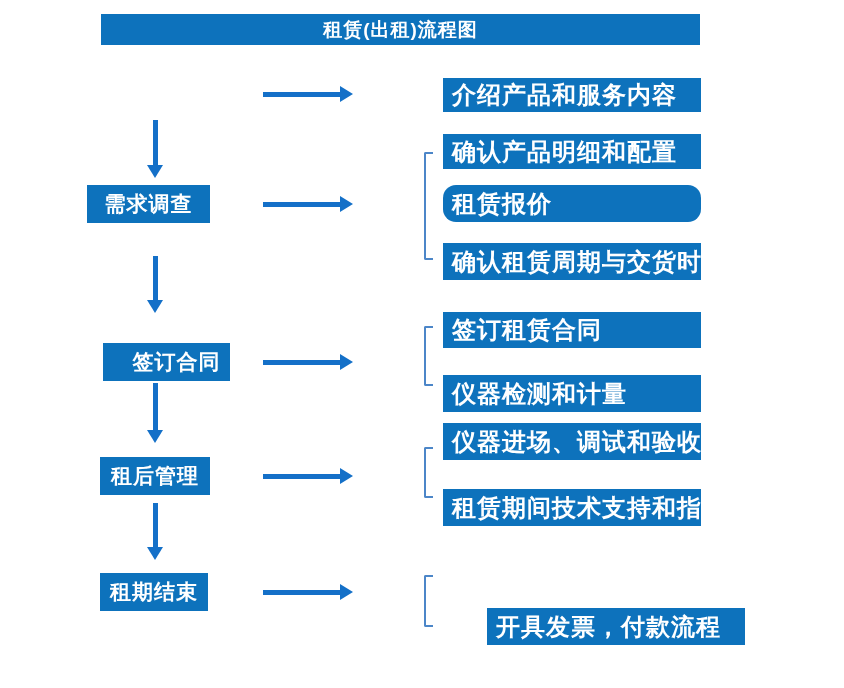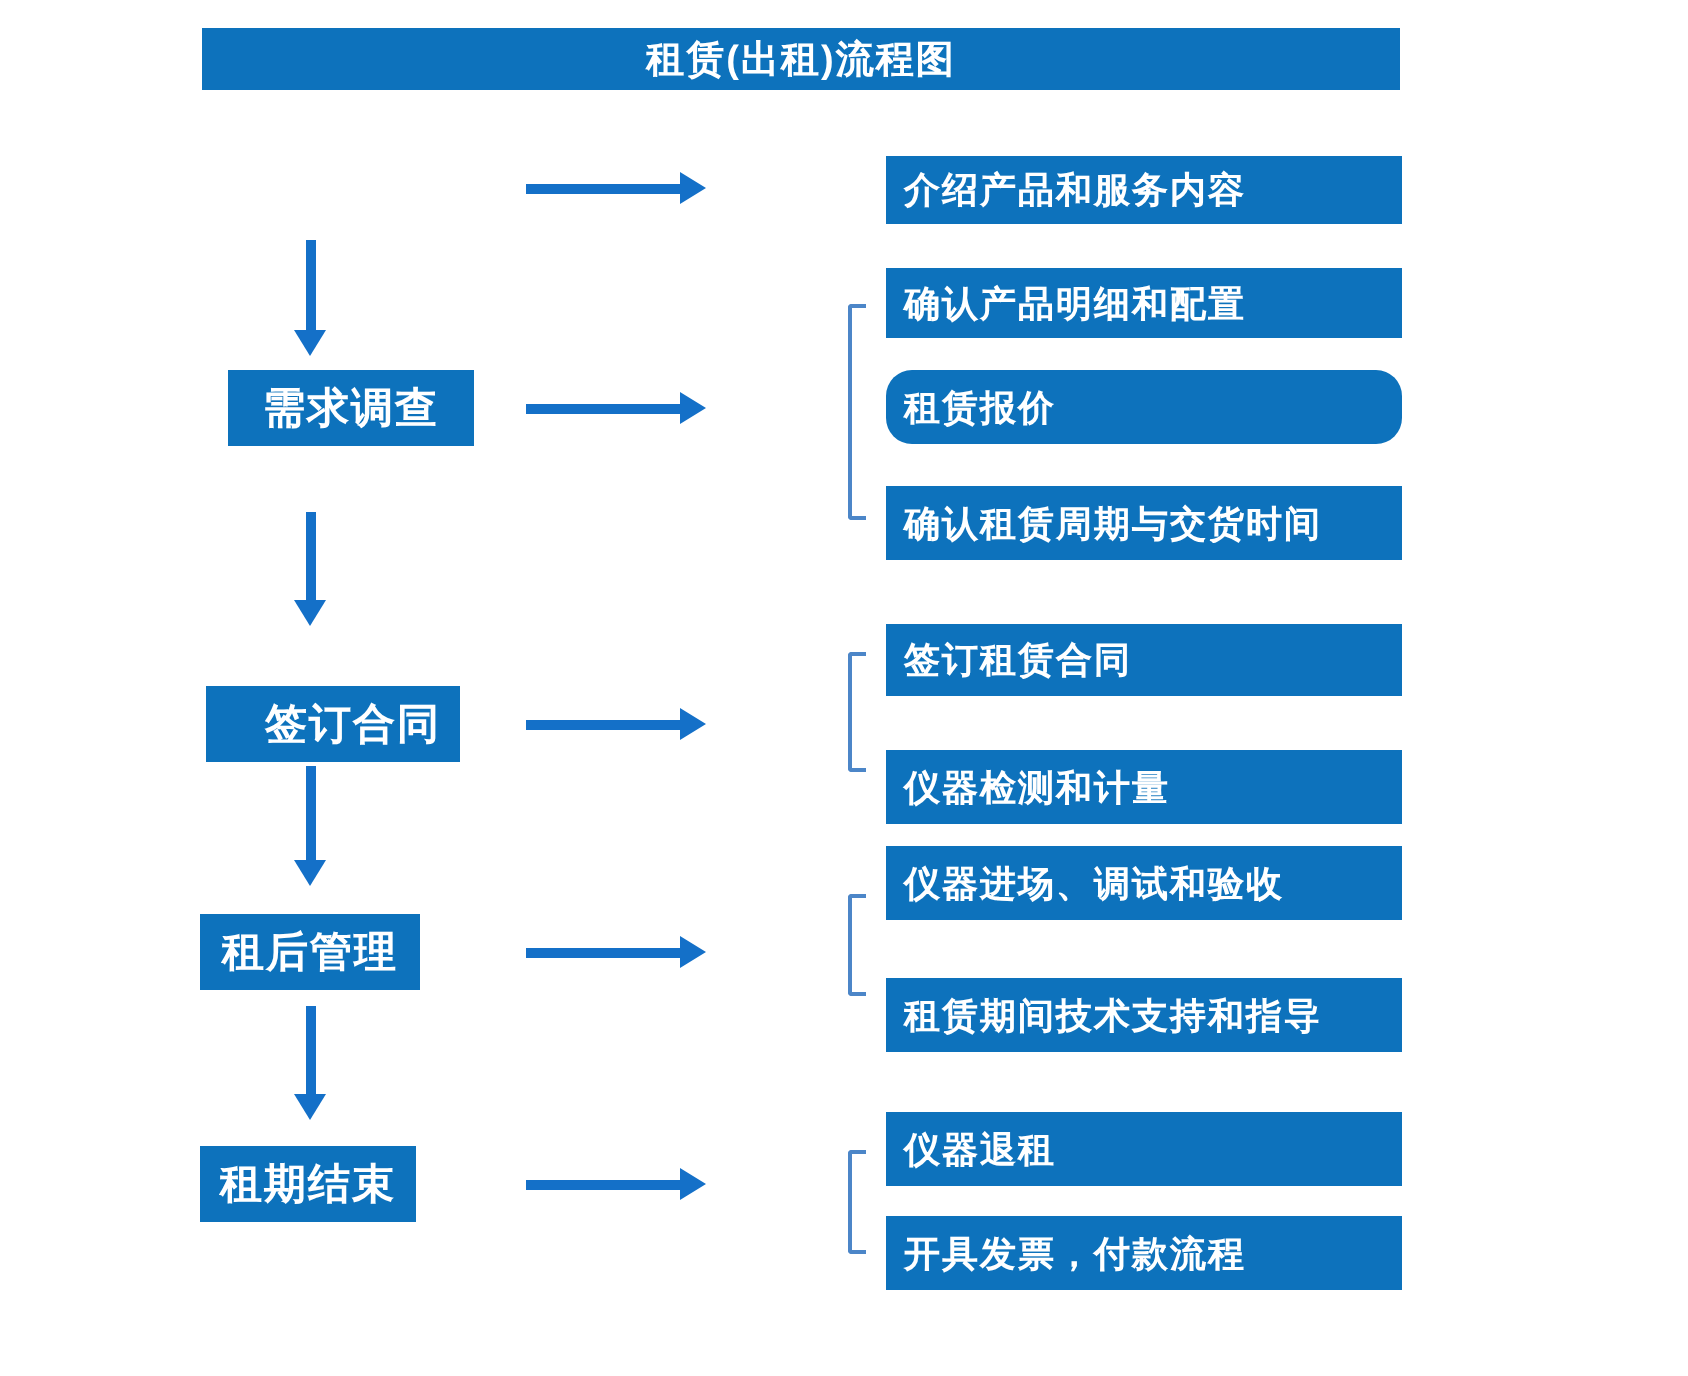--- a/index.html
+++ b/index.html
@@ -25,21 +25,21 @@
   .step-box{
     position:absolute;
     background:var(--box-blue);
     color:#ffffff;font-size:21px;font-weight:bold;
     display:flex;align-items:center;justify-content:center;
     letter-spacing:1px;white-space:nowrap;
   }
   .detail-box{
     position:absolute;left:443px;width:258px;
     background:var(--box-blue);
-    color:#ffffff;font-size:18px;font-weight:bold;
+    color:#ffffff;font-size:24px;font-weight:bold;
     display:flex;align-items:center;
     padding-left:9px;box-sizing:border-box;
     letter-spacing:1px;white-space:nowrap;
   }
   .harrow{position:absolute;width:90px;height:16px;}
   .harrow .shaft{position:absolute;left:0;top:5.5px;width:78px;height:5px;background:var(--arrow-blue);}
   .harrow .head{position:absolute;right:0;top:0;width:0;height:0;
     border-top:8px solid transparent;border-bottom:8px solid transparent;
     border-left:13px solid var(--arrow-blue);}
   .varrow{position:absolute;width:16px;}
@@ -56,21 +56,21 @@
     box-sizing:border-box;
   }
 </style>
 </head>
 <body>
 
 <div class="canvas">
 
   <div class="title-bar">租赁(出租)流程图</div>
 
-  <div class="step-box" style="left:114px;top:185px;width:123px;height:38px;">需求调查</div>
+  <div class="step-box" style="left:87px;top:185px;width:123px;height:38px;">需求调查</div>
   <div class="step-box" style="left:103px;top:343px;width:107px;height:38px;padding-left:20px;">签订合同</div>
   <div class="step-box" style="left:100px;top:457px;width:110px;height:38px;">租后管理</div>
   <div class="step-box" style="left:100px;top:573px;width:108px;height:38px;">租期结束</div>
 
   <div class="varrow" style="left:147px;top:120px;height:58px;">
     <div class="shaft"></div>
       <div class="head"></div>
   </div>
   <div class="varrow" style="left:147px;top:256px;height:57px;">
     <div class="shaft"></div>
@@ -116,16 +116,15 @@
   <div class="detail-box" style="top:134px;height:35px;">确认产品明细和配置</div>
   <div class="detail-box" style="top:185px;height:37px;border-radius:13px;">租赁报价</div>
   <div class="detail-box" style="top:243px;height:37px;">确认租赁周期与交货时间</div>
 
   <div class="detail-box" style="top:312px;height:36px;">签订租赁合同</div>
   <div class="detail-box" style="top:363px;height:37px;margin-top:12px;">仪器检测和计量</div>
 
   <div class="detail-box" style="top:423px;height:37px;">仪器进场、调试和验收</div>
   <div class="detail-box" style="top:489px;height:37px;">租赁期间技术支持和指导</div>
 
-  <div class="detail-box" style="top:556px;height:37px;">仪器退租</div>
-  <div class="detail-box" style="top:608px;height:37px;">开具发票，付款流程</div>
+  <div class="detail-box" style="top:608px;height:37px;margin-left:44px;">开具发票，付款流程</div>
 
 </div>
 
 </body></html>

